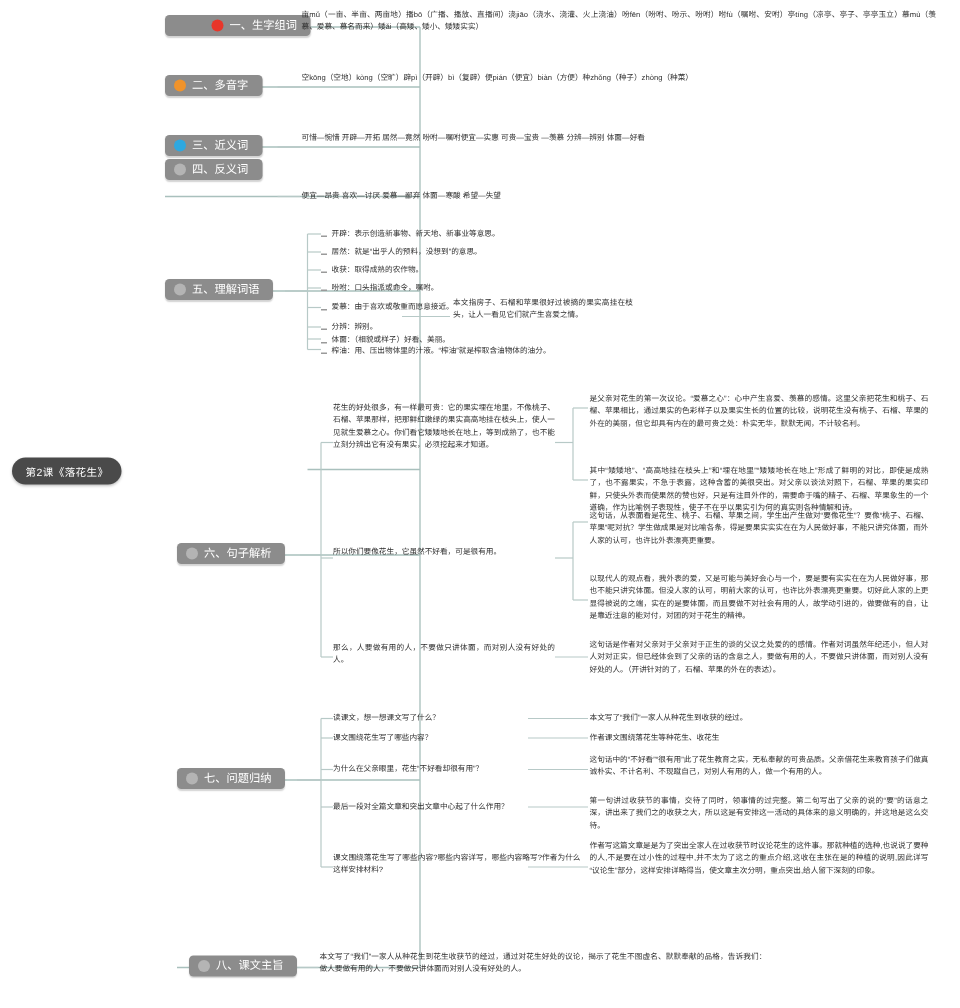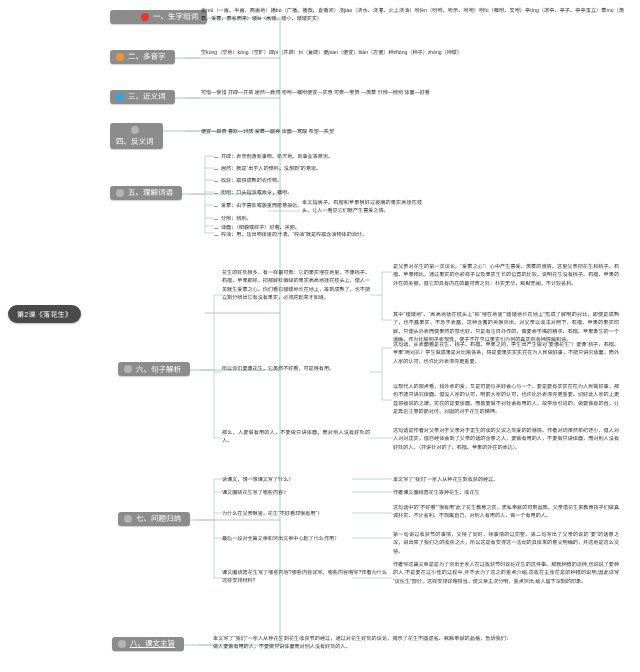--- a/index.html
+++ b/index.html
@@ -150,41 +150,41 @@
   <div class="branch" style="left:110px;top:50px;">
     <span class="dot" style="background:#f0932b;"></span>
     <span class="btxt">二、多音字</span>
   </div>
 
   <div class="branch" style="left:110px;top:90px;">
     <span class="dot" style="background:#2ea8e0;"></span>
     <span class="btxt">三、近义词</span>
   </div>
 
-  <div class="branch" style="left:110px;top:123px;flex-direction:column;">
+  <div class="branch" style="left:110px;top:106px;">
     <span class="dot" style="background:#b4b4b4;"></span>
     <span class="btxt">四、反义词</span>
   </div>
 
   <div class="branch" style="left:110px;top:186px;justify-content:center;">
     <span class="dot" style="background:#b4b4b4;"></span>
     <span class="btxt">五、理解词语</span>
   </div>
 
-  <div class="branch" style="left:118px;top:362px;align-items:flex-end;">
+  <div class="branch" style="left:118px;top:362px;">
     <span class="dot" style="background:#b4b4b4;"></span>
     <span class="btxt">六、句子解析</span>
   </div>
 
   <div class="branch" style="left:118px;top:512px;justify-content:flex-end;">
     <span class="dot" style="background:#b4b4b4;"></span>
     <span class="btxt">七、问题归纳</span>
   </div>
 
-  <div class="branch" style="left:112px;top:637px;text-decoration:underline;">
+  <div class="branch" style="left:126px;top:637px;">
     <span class="dot" style="background:#b4b4b4;"></span>
     <span class="btxt">八、课文主旨</span>
   </div>
 
   <div class="leaf" style="left:201px;top:6px;width:423px;">亩mǔ（一亩、半亩、两亩地）播bō（广播、播放、直播间）浇jiāo（浇水、浇灌、火上浇油）吩fēn（吩咐、吩示、吩咐）咐fù（嘱咐、安咐）亭tíng（凉亭、亭子、亭亭玉立）慕mù（羡慕、爱慕、慕名而来）矮ǎi（高矮、矮小、矮矮实实）</div>
 
   <div class="leaf" style="left:201px;top:48px;width:423px;">空kōng（空地）kòng（空旷）辟pì（开辟）bì（复辟）便pián（便宜）biàn（方便）种zhǒng（种子）zhòng（种菜）</div>
 
   <div class="leaf" style="left:201px;top:88px;width:423px;">可惜—惋惜 开辟—开拓 居然—竟然 吩咐—嘱咐便宜—实惠 可贵—宝贵 —羡慕 分辨—辨别 体面—好看</div>
 

